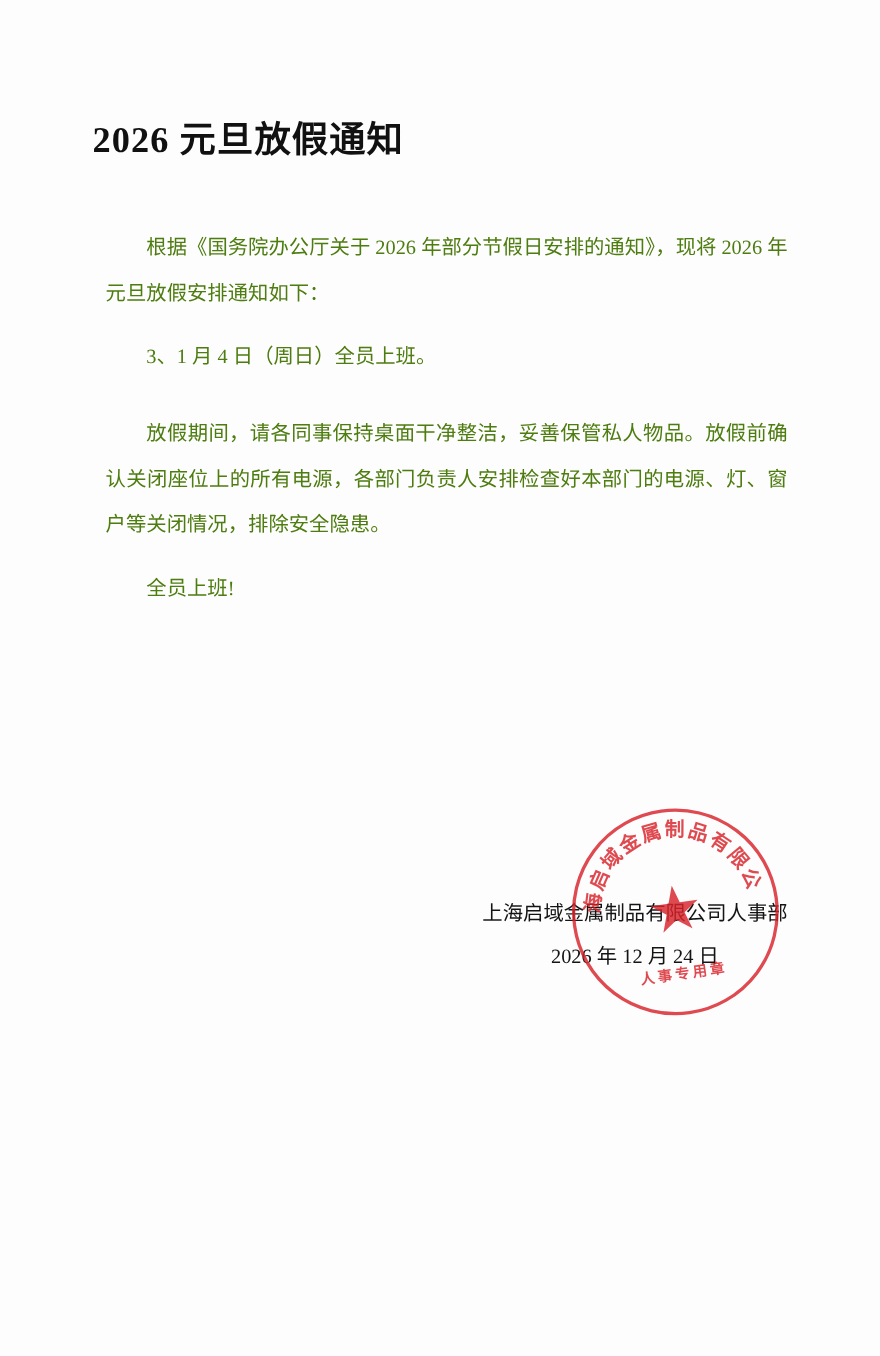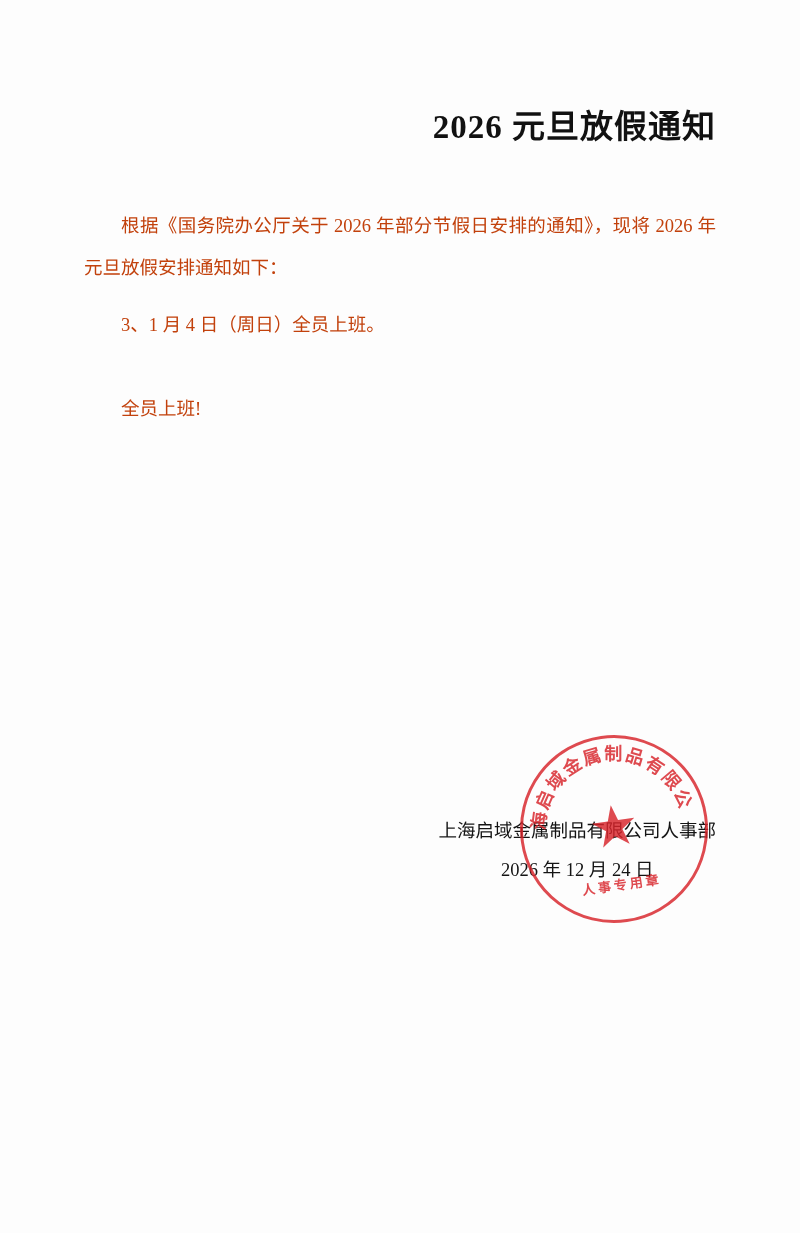--- a/index.html
+++ b/index.html
@@ -19,36 +19,37 @@
   .page {
     position: relative;
     width: 800px;
     height: 1233px;
     background: #fdfdfd;
     box-sizing: border-box;
     padding: 0 84px;
   }
 
   .doc-title {
-    text-align: right;
+    text-align: left;
     font-family: "Liberation Serif", "DejaVu Serif", serif;
     font-weight: bold;
     font-size: 33px;
     letter-spacing: 1px;
     margin: 0;
     padding-top: 100px;
     color: #111;
   }
 
   .body-text {
     margin-top: 58px;
     font-size: 18.5px;
     line-height: 2.25;
     text-align: justify;
-    color: #c2410c;
+    color: #4d7c0f;
+    margin-left: 12px;
   }
 
   .para {
     margin: 0 0 2px 0;
     text-indent: 2em;
   }
 
   .spacer-sm { height: 14px; }
   .spacer-md { height: 26px; }
 
@@ -140,20 +141,21 @@
   <div class="body-text">
 
     <p class="para">根据《国务院办公厅关于 2026 年部分节假日安排的通知》，现将 2026 年元旦放假安排通知如下：</p>
 
     <div class="spacer-sm"></div>
 
     <p class="para">3、1 月 4 日（周日）全员上班。</p>
 
     <div class="spacer-md"></div>
 
+    <p class="para">放假期间，请各同事保持桌面干净整洁，妥善保管私人物品。放假前确认关闭座位上的所有电源，各部门负责人安排检查好本部门的电源、灯、窗户等关闭情况，排除安全隐患。</p>
 
     <div class="spacer-sm"></div>
 
     <p class="para">全员上班!</p>
   </div>
 
   <div class="seal">
     <div class="seal-inner">
       <svg class="seal-arc-text" viewBox="0 0 182 182">
         <defs>

